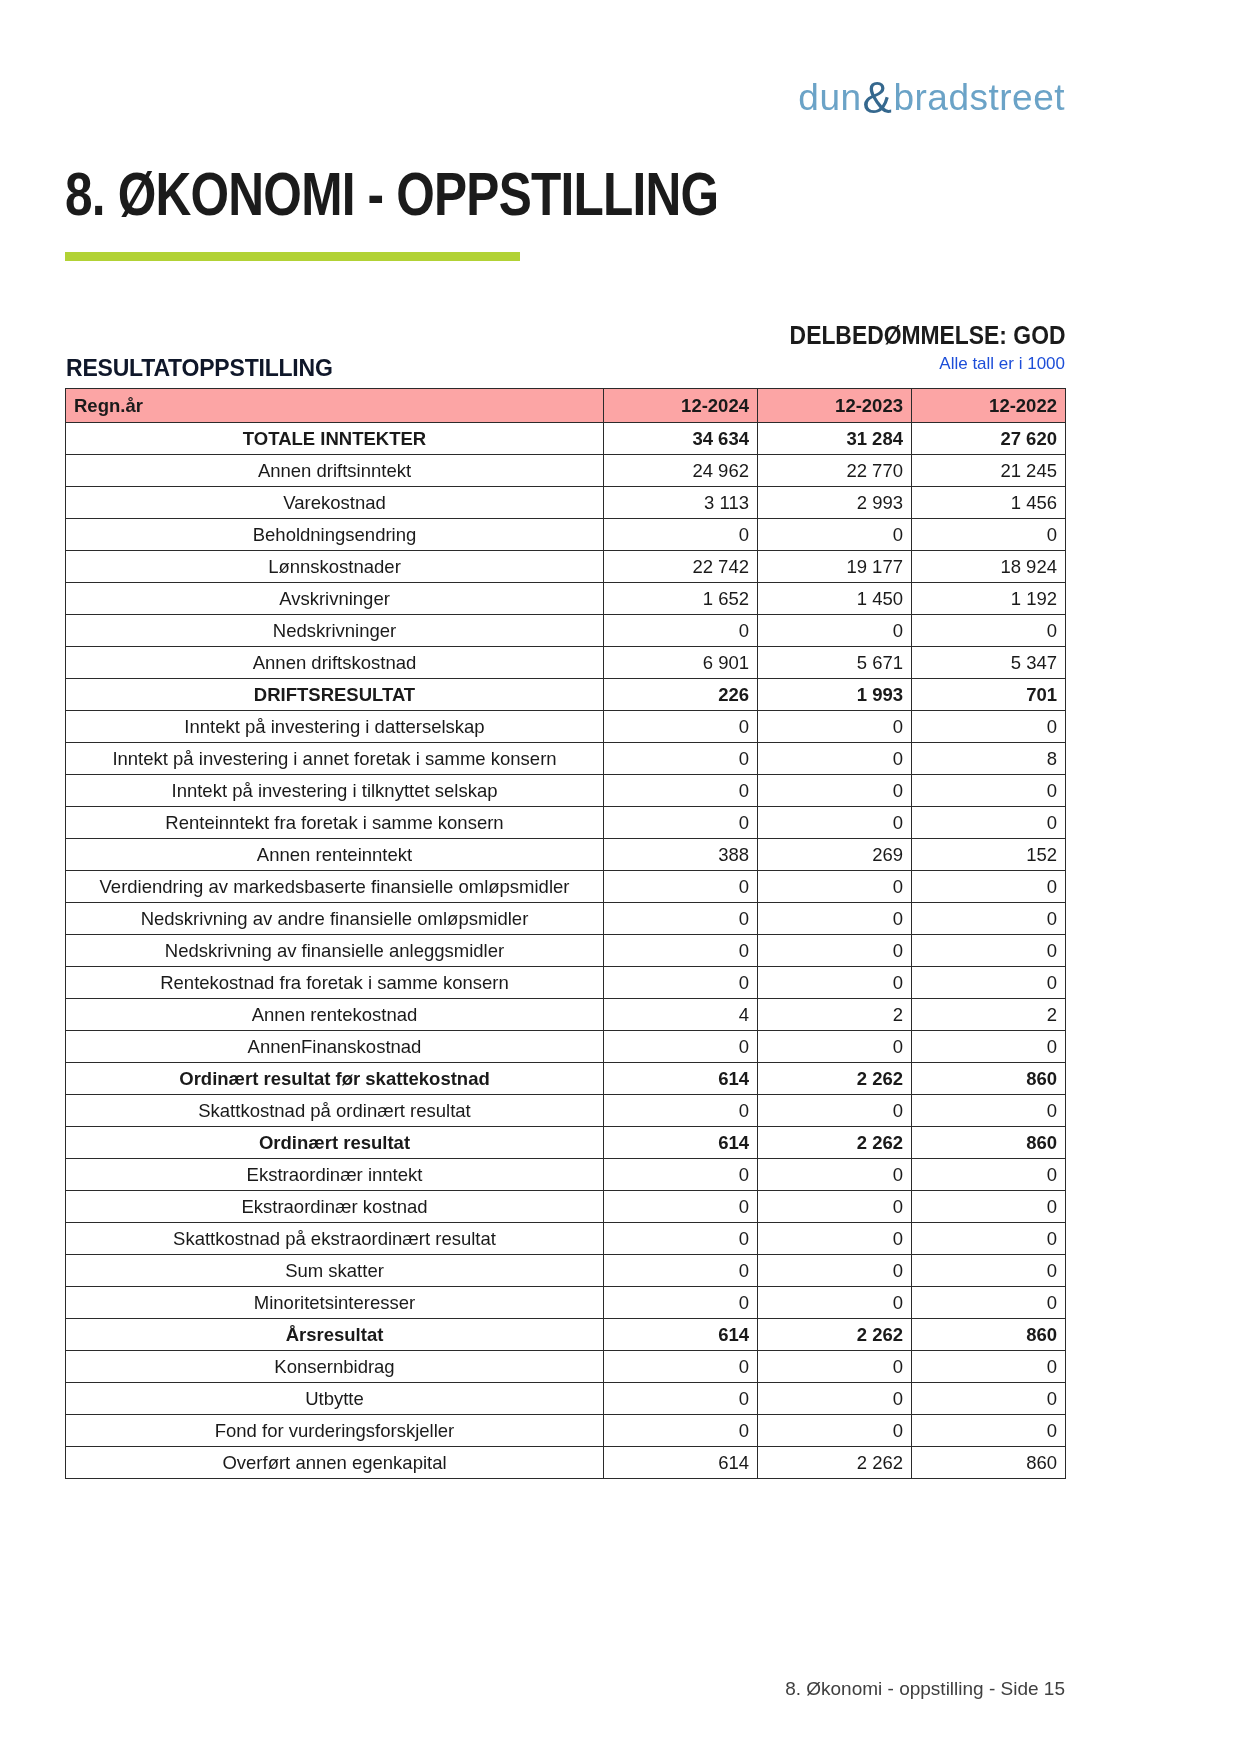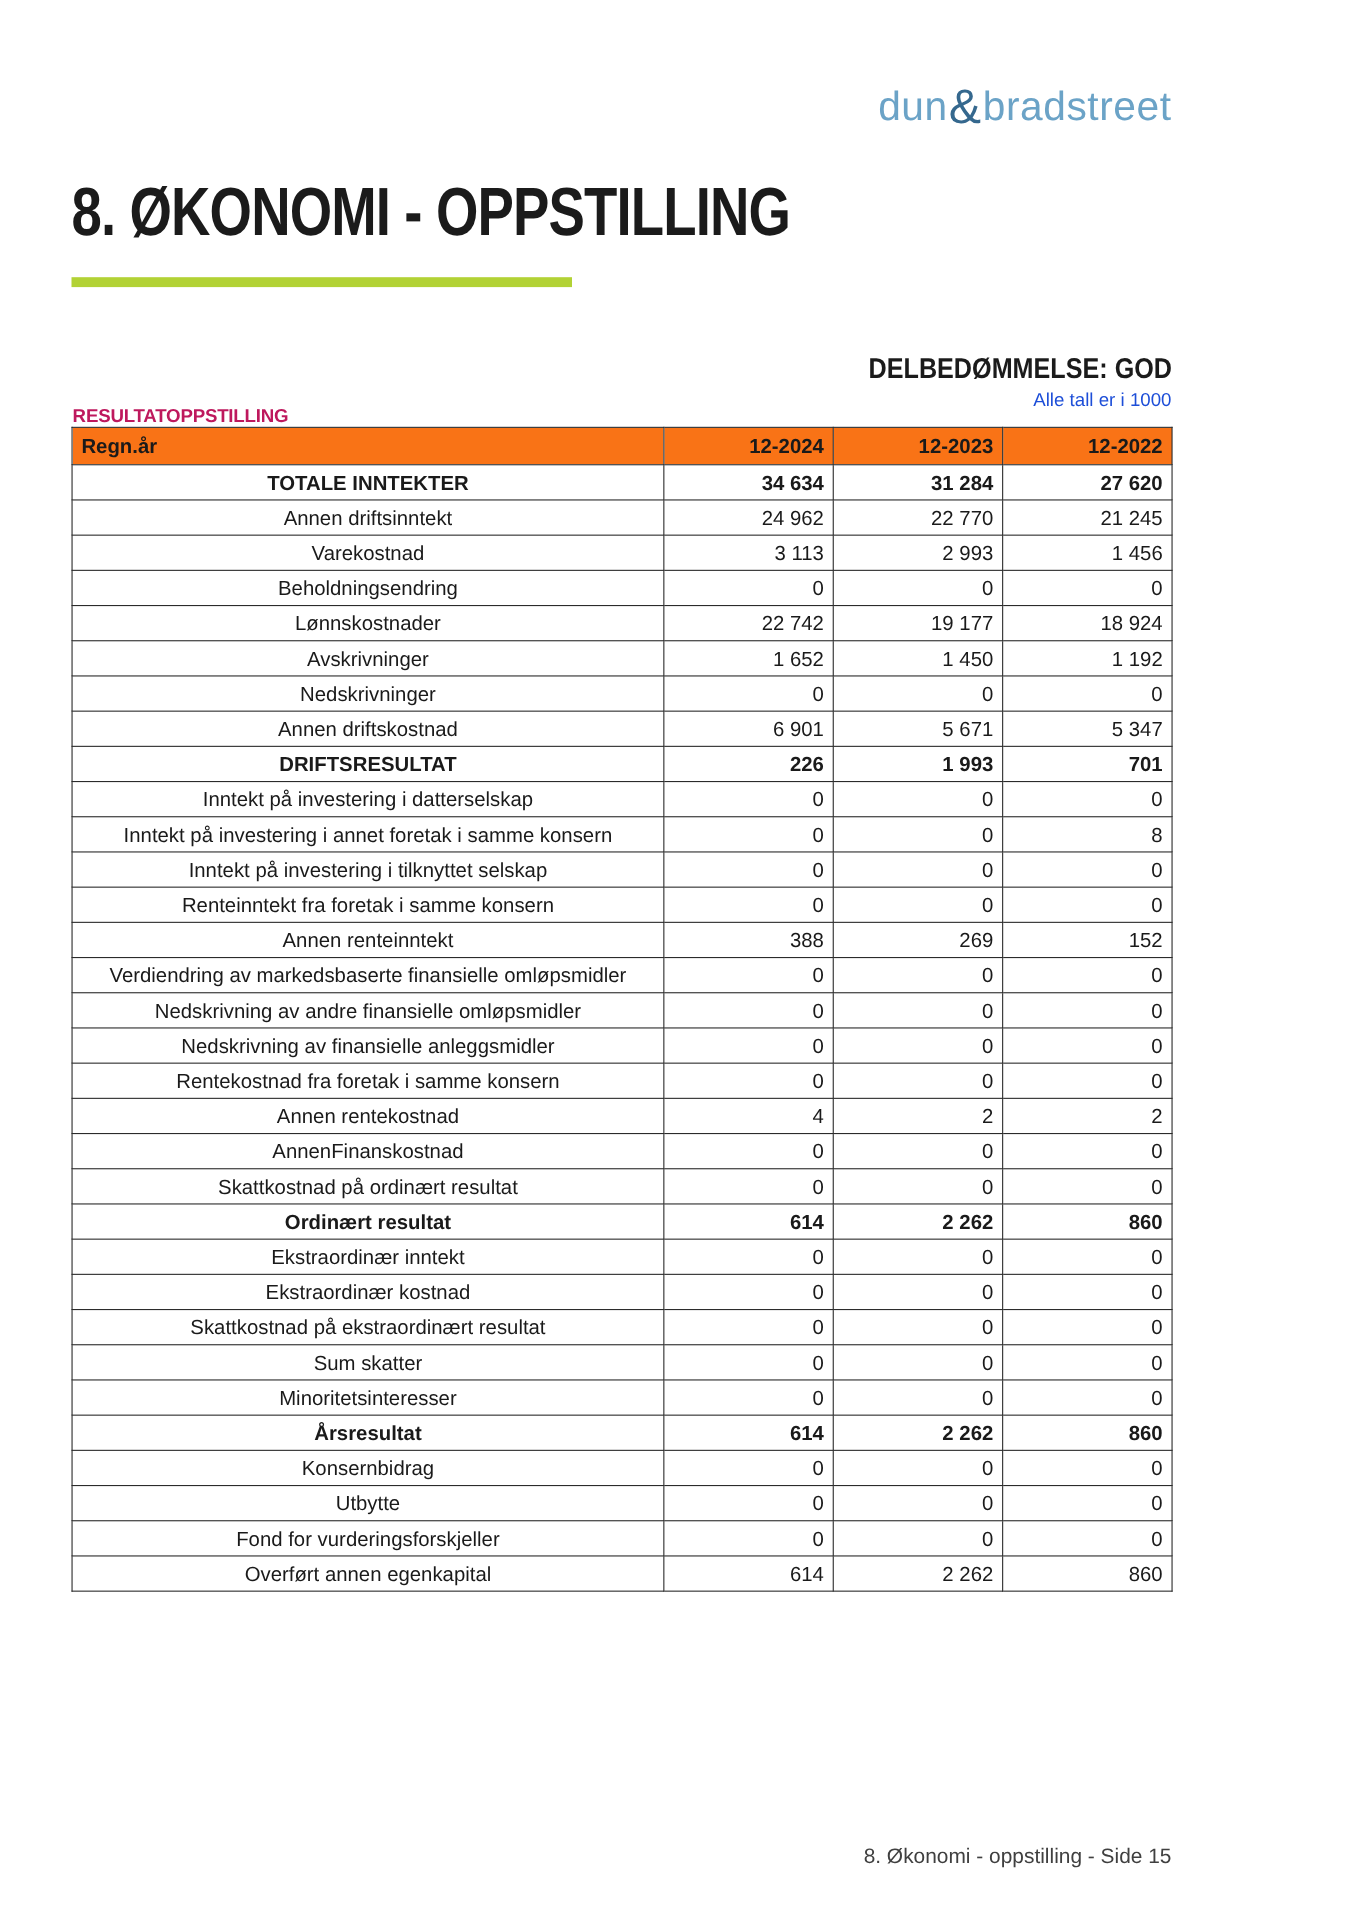--- a/index.html
+++ b/index.html
@@ -38,22 +38,22 @@
   }
 
   
   .assessment{
     position:absolute;top:320px;right:176px;
     font-size:26px;font-weight:800;color:#1b1b1b;
     transform:scaleX(0.88);transform-origin:right center;
     white-space:nowrap;
   }
   .section-title{
-    position:absolute;top:369px;left:66px;
-    font-size:17px;font-weight:700;letter-spacing:-0.2px;color:#be185d;
+    position:absolute;top:355px;left:66px;
+    font-size:23px;font-weight:700;letter-spacing:-0.2px;color:#0f172a;
   }
   .units-note{
     position:absolute;top:354px;right:176px;
     font-size:17px;color:#1d4ed8;
   }
 
   
   table.results{
     position:absolute;top:388px;left:65px;
     width:1000px;
@@ -62,21 +62,21 @@
     font-size:18.5px;
   }
   table.results th, table.results td{
     border:1px solid #2b2b2b;
     height:31px;
     padding:0 8px;
     overflow:hidden;white-space:nowrap;
     vertical-align:middle;
   }
   table.results thead th{
-    background:#f97316;
+    background:#fca5a5;
     font-weight:700;
     height:33px;
     text-align:right;
   }
   table.results thead th.label{text-align:left;}
   td.label{text-align:center;}
   td.num{text-align:right;}
   tr.bold td{font-weight:700;}
 
   
@@ -230,20 +230,26 @@
           <td class="num">4</td>
           <td class="num">2</td>
           <td class="num">2</td>
         </tr>
         <tr>
           <td class="label">AnnenFinanskostnad</td>
           <td class="num">0</td>
           <td class="num">0</td>
           <td class="num">0</td>
         </tr>
+        <tr class="bold">
+          <td class="label">Ordinært resultat før skattekostnad</td>
+          <td class="num">614</td>
+          <td class="num">2 262</td>
+          <td class="num">860</td>
+        </tr>
         <tr>
           <td class="label">Skattkostnad på ordinært resultat</td>
           <td class="num">0</td>
           <td class="num">0</td>
           <td class="num">0</td>
         </tr>
         <tr class="bold">
           <td class="label">Ordinært resultat</td>
           <td class="num">614</td>
           <td class="num">2 262</td>

